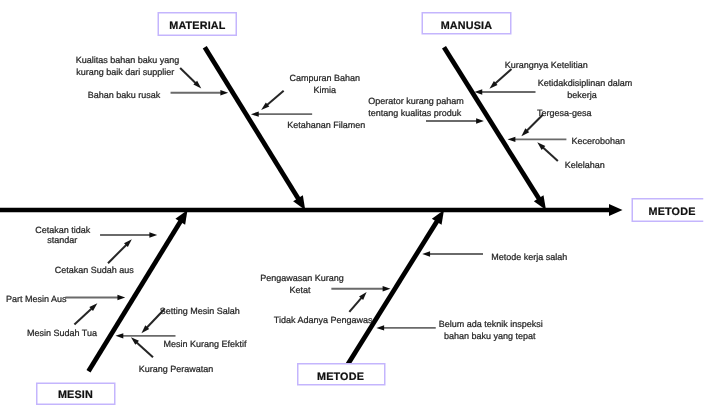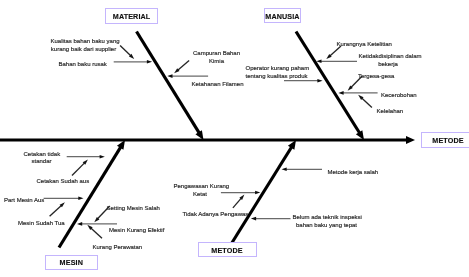--- a/index.html
+++ b/index.html
@@ -130,24 +130,24 @@
         <line x1="290.5" y1="218.6" x2="254.9" y2="218.6" stroke="#6a6a6a" stroke-width="1.25" stroke-linecap="butt"></line>
         <polygon points="250.90,218.60 256.10,216.80 256.10,220.40" fill="#0d0d0d"></polygon>
       </g>
     </g>
   </svg>
 
   <div>
     <div class="catbox" style="left:105.3px;top:8.4px;width:52.6px;height:15.2px;">
       <span class="t">MATERIAL</span>
     </div>
-    <div class="catbox" style="left:264px;top:8.3px;width:37px;height:15.1px;">
+    <div class="catbox" style="left:281px;top:8.3px;width:60px;height:15.1px;">
       <span class="t">MANUSIA</span>
     </div>
-    <div class="catbox" style="left:45px;top:254.6px;width:52.6px;height:15.0px;">
+    <div class="catbox" style="left:24px;top:254.6px;width:52.6px;height:15.0px;">
       <span class="t">MESIN</span>
     </div>
     <div class="catbox" style="left:197.5px;top:242px;width:59px;height:15.2px;">
       <span class="t">METODE</span>
     </div>
     <div class="catbox" style="left:421px;top:132.2px;width:54px;height:15.7px;">
       <span class="t">METODE</span>
     </div>
   </div>
 

